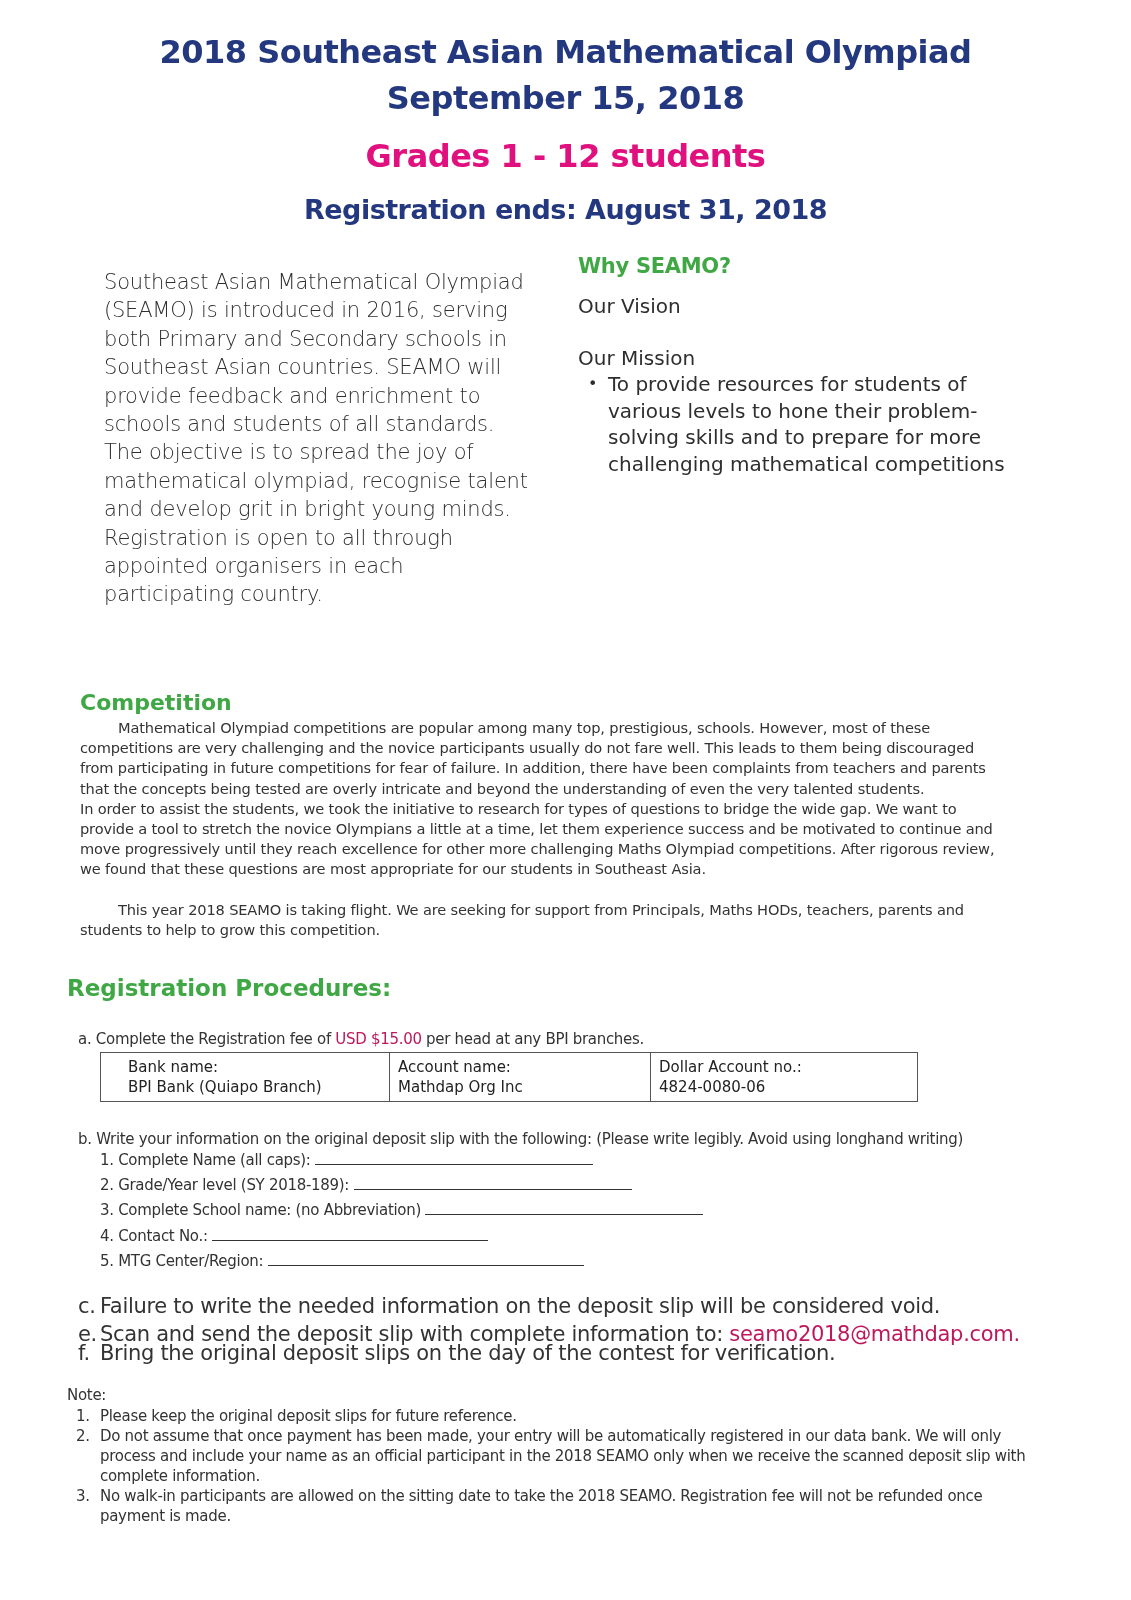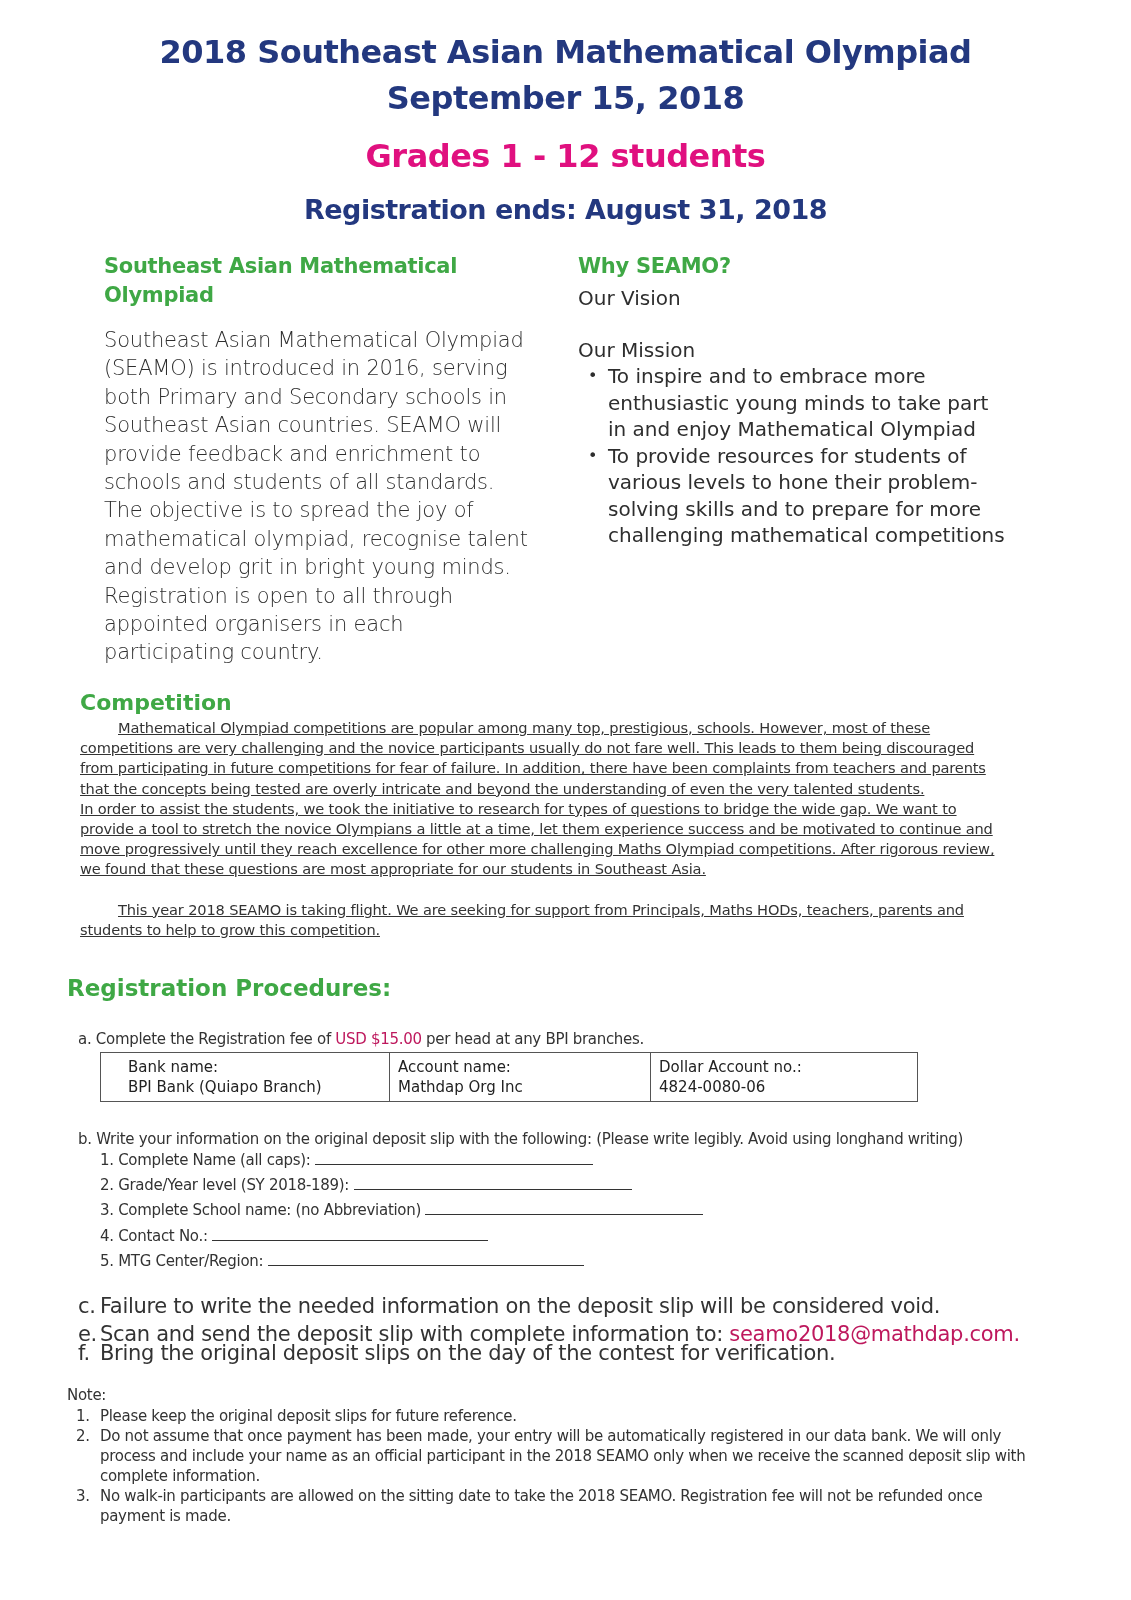--- a/index.html
+++ b/index.html
@@ -12,21 +12,21 @@
   #t3 { top: 134px; font-size: 32px; line-height: 44px; color: #e0107f; }
   #t4 { top: 192px; font-size: 27px; line-height: 36px; }
   .green { color: #3fa845; font-weight: bold; }
   .h-col { font-size: 21px; line-height: 29px; letter-spacing: -0.3px; }
   .col-body { font-size: 21px; line-height: 28.4px; color: #2e2e2e; font-weight: 300; letter-spacing: -0.2px; }
   .sub { font-size: 20px; line-height: 26px; color: #2e2e2e; }
   ul.bullets { list-style: none; }
   ul.bullets li { position: relative; padding-left: 30px; font-size: 20px; line-height: 26.5px; color: #2e2e2e; }
   ul.bullets li::before { content: "•"; position: absolute; left: 10px; top: 0; font-size: 16px; }
   .comp-h { font-size: 22px; line-height: 30px; }
-  .comp-p { font-size: 14.6px; line-height: 20.2px; color: #333; letter-spacing: -0.15px; text-decoration: underline; }
+  .comp-p { font-size: 14.6px; line-height: 20.2px; color: #333; letter-spacing: -0.15px; }
   .indent { display: inline-block; width: 38px; }
   .reg-h { font-size: 23px; line-height: 30px; }
   .small { font-size: 15px; line-height: 20px; color: #333; letter-spacing: -0.3px; }
   table.bank { border-collapse: collapse; }
   table.bank td { border: 1px solid #555; padding: 4px 8px; font-size: 15px; line-height: 20px; color: #222; vertical-align: top; }
   .blank { display: inline-block; border-bottom: 1px solid #333; height: 14px; vertical-align: baseline; }
   .form-line { position: absolute; left: 100px; font-size: 15px; line-height: 20px; color: #333; letter-spacing: -0.3px; }
   .list-item { position: absolute; font-size: 21px; line-height: 20px; color: #333; letter-spacing: -0.3px; }
   .list-item .lbl { display: inline-block; width: 22px; }
   .note-item { position: absolute; left: 76px; width: 980px; font-size: 15px; line-height: 20px; color: #333; letter-spacing: -0.3px; padding-left: 24px; }
@@ -35,30 +35,28 @@
 </style>
 </head>
 <body>
 
 <div id="t1" class="abs title">2018 Southeast Asian Mathematical Olympiad</div>
 <div id="t2" class="abs title">September 15, 2018</div>
 <div id="t3" class="abs title">Grades 1 - 12 students</div>
 <div id="t4" class="abs title">Registration ends: August 31, 2018</div>
 
 <div class="abs" style="left:104px; top:252px; width:420px;">
-  <div class="green h-col" style="width:360px;">Southeast Asian Mathematical Olympiad</div>
   <div class="col-body" style="margin-top:16px; width:425px;">Southeast Asian Mathematical Olympiad (SEAMO) is introduced in 2016, serving both Primary and Secondary schools in Southeast Asian countries. SEAMO will provide feedback and enrichment to schools and students of all standards. The objective is to spread the joy of mathematical olympiad, recognise talent and develop grit in bright young minds. Registration is open to all through appointed organisers in each participating country.</div>
 </div>
 
 <div class="abs" style="left:578px; top:252px; width:430px;">
   <div class="green h-col">Why SEAMO?</div>
-  <div class="sub" style="margin-top:4px;">Our Vision</div>
+  <div class="sub" style="margin-top:12px;">Our Vision</div>
   <div class="sub" style="margin-top:26px;">Our Mission</div>
   <ul class="bullets">
-    <li>To inspire and to embrace more enthusiastic young minds to take part in and enjoy Mathematical Olympiad</li>
     <li>To provide resources for students of various levels to hone their problem-solving skills and to prepare for more challenging mathematical competitions</li>
   </ul>
 </div>
 
 <div class="abs" style="left:80px; top:688px; width:920px;">
   <div class="green comp-h">Competition</div>
   <p class="comp-p"><span class="indent"></span><span>Mathematical Olympiad competitions are popular among many top, prestigious, schools. However, most of these competitions are very challenging and the novice participants usually do not fare well. This leads to them being discouraged from participating in future competitions for fear of failure. In addition, there have been complaints from teachers and parents that the concepts being tested are overly intricate and beyond the understanding of even the very talented students.</span></p>
   <p class="comp-p">In order to assist the students, we took the initiative to research for types of questions to bridge the wide gap. We want to provide a tool to stretch the novice Olympians a little at a time, let them experience success and be motivated to continue and move progressively until they reach excellence for other more challenging Maths Olympiad competitions. After rigorous review, we found that these questions are most appropriate for our students in Southeast Asia.</p>
   <p class="comp-p" style="margin-top:20px;"><span class="indent"></span><span>This year 2018 SEAMO is taking flight. We are seeking for support from Principals, Maths HODs, teachers, parents and students to help to grow this competition.</span></p>
 </div>

